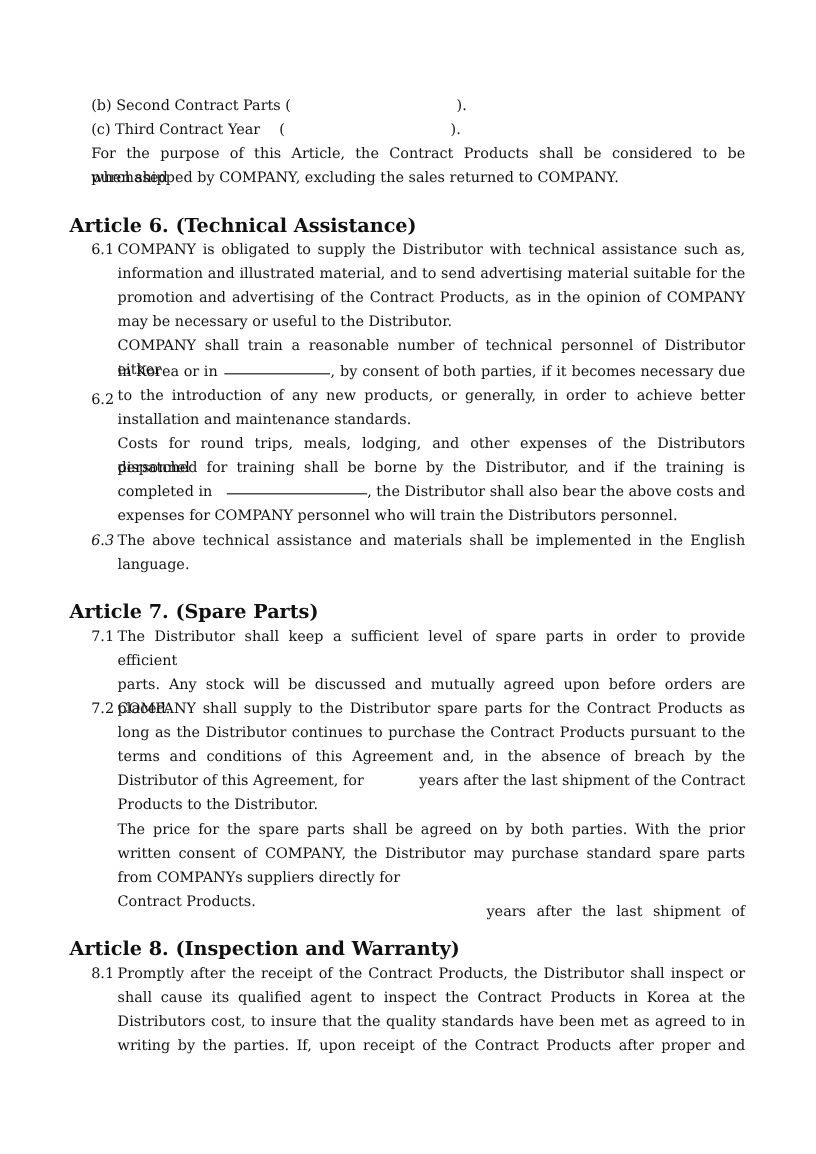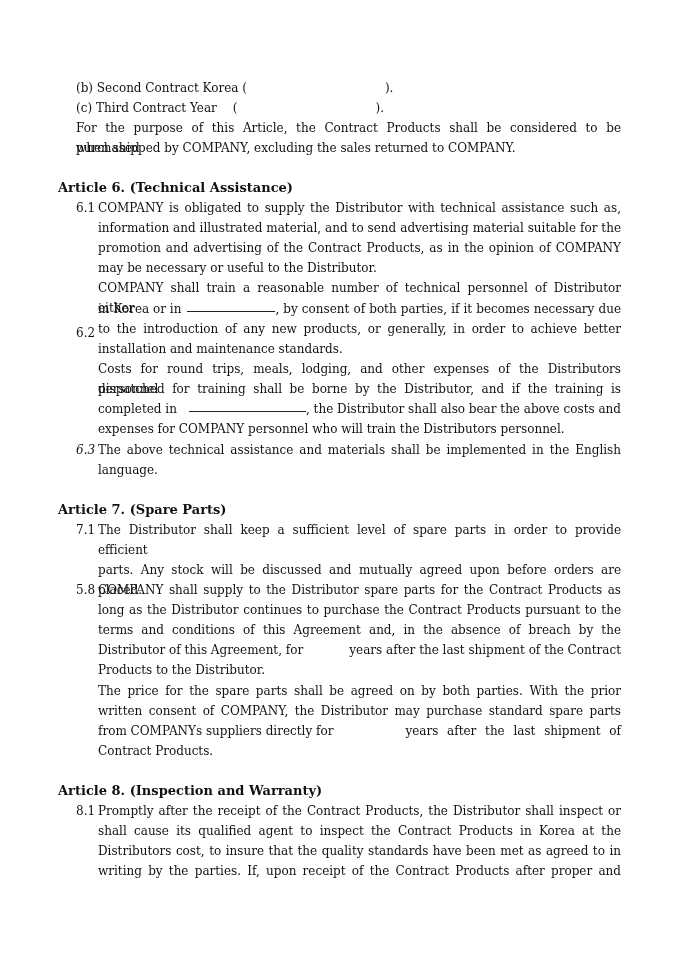--- a/index.html
+++ b/index.html
@@ -1,32 +1,32 @@
 <!DOCTYPE html>
 <html><head>
 <meta charset="utf-8">
 <style>
   html, body { margin: 0; padding: 0; background: #ffffff; }
   body { width: 680px; height: 962px; position: relative; overflow: hidden;
          font-family: "DejaVu Serif", "Liberation Serif", serif; color: #111; }
   .page { position: absolute; left: 0; top: 0; width: 680px; height: 962px; }
   .line { position: absolute; font-size: 12px; line-height: 20px; white-space: nowrap; }
   .just { text-align: justify; text-align-last: justify; white-space: normal; }
-  .heading { position: absolute; left: 58px; font-size: 13px; font-weight: bold; line-height: 20px; white-space: nowrap; }
+  .heading { position: absolute; left: 58px; font-size: 16px; font-weight: bold; line-height: 20px; white-space: nowrap; }
   .num { position: absolute; font-size: 12px; line-height: 20px; }
   .blank { display: inline-block; border-bottom: 1px solid #222; height: 12px; vertical-align: baseline; }
   .gap { display: inline-block; }
 </style>
 </head>
 <body>
 
 <div class="page">
 
   <div class="line" style="left:76px; top:78px;">
-    <span>(b) Second Contract Korea (</span><span class="gap" style="width:138px"></span><span>).</span>
+    <span>(b) Second Contract Parts (</span><span class="gap" style="width:138px"></span><span>).</span>
   </div>
   <div class="line" style="left:76px; top:98px;">
     <span>(c) Third Contract Year</span><span class="gap" style="width:16px"></span><span>(</span><span class="gap" style="width:138px"></span><span>).</span>
   </div>
   <div class="line just" style="left:76px; top:118px; width:545px;">For the purpose of this Article, the Contract Products shall be considered to be purchased</div>
   <div class="line" style="left:76px; top:138px;">when shipped by COMPANY, excluding the sales returned to COMPANY.</div>
 
   <div class="heading" style="top:178px;">Article 6. (Technical Assistance)</div>
 
   <div class="num" style="left:76px; top:198px;">6.1</div>
@@ -56,36 +56,36 @@
   <div class="num" style="left:76px; top:440px;font-style:italic;">6.3</div>
   <div class="line just" style="left:98px; top:440px; width:523px;">The above technical assistance and materials shall be implemented in the English</div>
   <div class="line" style="left:98px; top:460px;">language.</div>
 
   <div class="heading" style="top:500px;">Article 7. (Spare Parts)</div>
 
   <div class="num" style="left:76px; top:520px;">7.1</div>
   <div class="line just" style="left:98px; top:520px; width:523px;">The Distributor shall keep a sufficient level of spare parts in order to provide efficient</div>
   <div class="line just" style="left:98px; top:560px; width:523px;">parts. Any stock will be discussed and mutually agreed upon before orders are placed.</div>
 
-  <div class="num" style="left:76px; top:580px;">5.8</div>
+  <div class="num" style="left:76px; top:580px;">7.2</div>
   <div class="line just" style="left:98px; top:580px; width:523px;">COMPANY shall supply to the Distributor spare parts for the Contract Products as</div>
   <div class="line just" style="left:98px; top:600px; width:523px;">long as the Distributor continues to purchase the Contract Products pursuant to the</div>
   <div class="line just" style="left:98px; top:620px; width:523px;">terms and conditions of this Agreement and, in the absence of breach by the</div>
   <div class="line" style="left:98px; top:640px; width:523px; display:flex;">
     <span>Distributor of this Agreement, for</span>
     <span class="gap" style="width:52px"></span>
     <span style="flex:1; text-align:justify; text-align-last:justify;">years after the last shipment of the Contract</span>
   </div>
   <div class="line" style="left:98px; top:660px;">Products to the Distributor.</div>
   <div class="line just" style="left:98px; top:681px; width:523px;">The price for the spare parts shall be agreed on by both parties. With the prior</div>
   <div class="line just" style="left:98px; top:701px; width:523px;">written consent of COMPANY, the Distributor may purchase standard spare parts</div>
   <div class="line" style="left:98px; top:721px; width:523px; display:flex;">
     <span>from COMPANYs suppliers directly for</span>
     <span class="gap" style="width:72px"></span>
-    <span style="flex:1; text-align:justify; text-align-last:justify;">years after the last shipment of</span>
+    <span style="flex:1; text-align:justify; text-align-last:justify;margin-top:28px;">years after the last shipment of</span>
   </div>
   <div class="line" style="left:98px; top:741px;">Contract Products.</div>
 
   <div class="heading" style="top:781px;">Article 8. (Inspection and Warranty)</div>
 
   <div class="num" style="left:76px; top:801px;">8.1</div>
   <div class="line just" style="left:98px; top:801px; width:523px;">Promptly after the receipt of the Contract Products, the Distributor shall inspect or</div>
   <div class="line just" style="left:98px; top:821px; width:523px;">shall cause its qualified agent to inspect the Contract Products in Korea at the</div>
   <div class="line just" style="left:98px; top:841px; width:523px;">Distributors cost, to insure that the quality standards have been met as agreed to in</div>
   <div class="line just" style="left:98px; top:861px; width:523px;">writing by the parties. If, upon receipt of the Contract Products after proper and</div>

